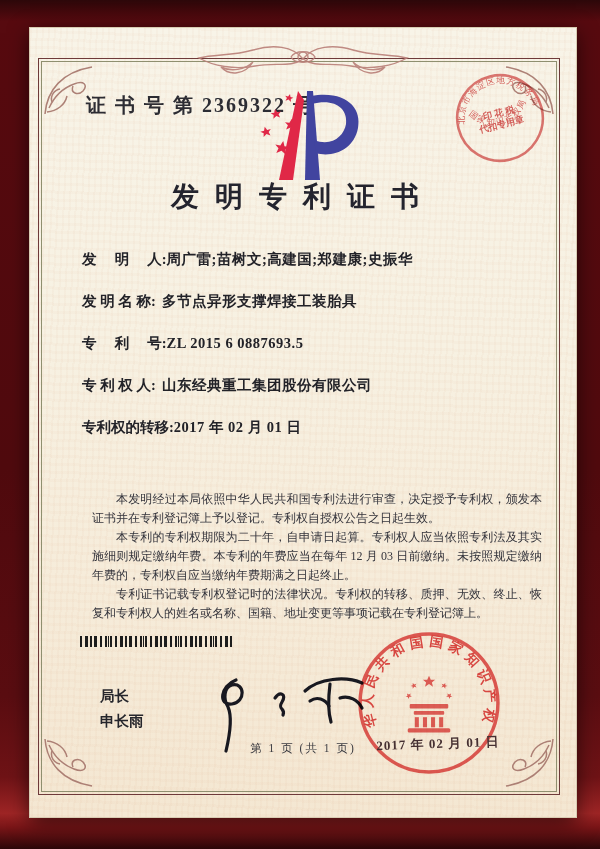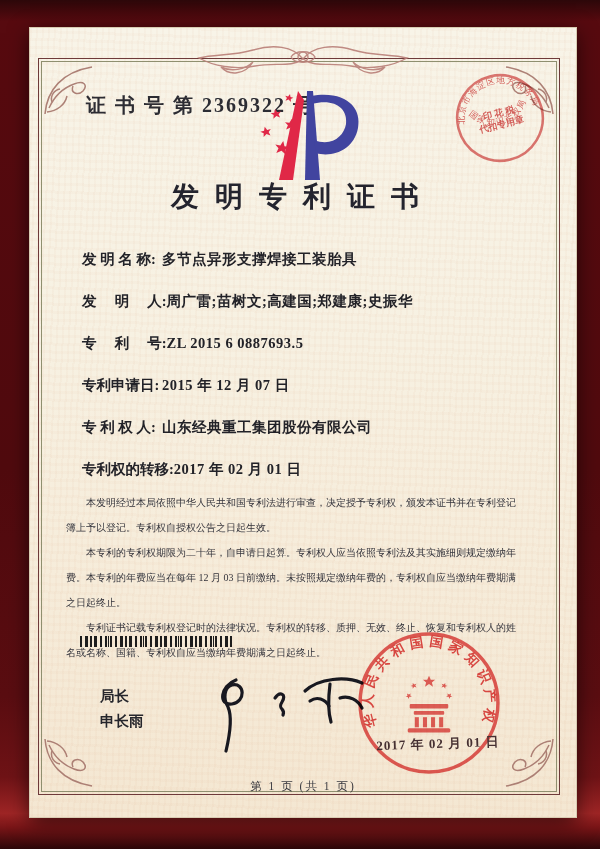--- a/index.html
+++ b/index.html
@@ -36,36 +36,36 @@
   .cert-no { position:absolute; left:56px; top:64px; font-size:20px; letter-spacing:2px; color:#2c2c33; font-weight:600; }
   .logo { position:absolute; left:222px; top:60px; }
   .tax-seal { position:absolute; left:424px; top:44px; transform:rotate(-14deg); mix-blend-mode:multiply; opacity:.95; }
   .title { position:absolute; left:0; right:0; top:150px; text-align:center; font-size:28px; font-weight:700; color:#24242e; letter-spacing:16px; }
 
   .fields { position:absolute; left:52px; top:222px; right:40px; }
   .f-row { display:flex; align-items:baseline; margin-bottom:23px; line-height:19px; }
   .f-label { flex:0 0 80px; font-size:14.5px; font-weight:700; color:#222228; white-space:nowrap; }
   .f-value { font-size:14.5px; font-weight:700; color:#222228; letter-spacing:.5px; }
 
-  .body-text { position:absolute; left:36px; top:462px; width:450px; font-size:10px; line-height:25px; color:#34343c; text-align:justify; font-weight:500; }
+  .body-text { position:absolute; left:62px; top:462px; width:450px; font-size:12px; line-height:19px; color:#34343c; text-align:justify; font-weight:500; }
   .body-text p { text-indent:2em; }
 
   .barcode { position:absolute; left:50px; top:608px; width:152px; height:11px;
     background:
       repeating-linear-gradient(90deg,#1d1d1d 0 2px,transparent 2px 5px),
       repeating-linear-gradient(90deg,#1d1d1d 0 1px,transparent 1px 7px);
   }
 
   .signer { position:absolute; left:70px; top:656px; font-size:14.5px; font-weight:700; color:#26262c; line-height:25px; }
   .signature { position:absolute; left:148px; top:626px; }
 
   .main-seal { position:absolute; left:325px; top:601px; mix-blend-mode:multiply; opacity:.96; }
   .seal-date { position:absolute; left:338px; top:707px; width:140px; text-align:center; font-size:13px; font-weight:700; color:#463032; letter-spacing:1px; transform:rotate(-2deg); }
 
-  .footer { position:absolute; left:0; right:0; top:751px; text-align:center; font-size:11.5px; color:#3a3a40; letter-spacing:2px; }
+  .footer { position:absolute; left:0; right:0; top:713px; text-align:center; font-size:11.5px; color:#3a3a40; letter-spacing:2px; }
 
   svg text { font-family:"Liberation Serif","DejaVu Serif",serif; }
 </style>
 </head>
 <body>
 
 <div class="paper">
 
   <div class="border-box"></div>
 
@@ -144,49 +144,45 @@
     <text x="43" y="52" text-anchor="middle" font-size="8.5" fill="#d85a5a" font-weight="bold">代扣专用章</text>
     <text font-size="8" fill="#d85a5a" letter-spacing="1.5">
       <textPath href="#tsBot" startOffset="50%" text-anchor="middle">国家知识产权局</textPath>
     </text>
   </svg>
 
   <div class="title">发明专利证书</div>
 
   <div class="fields">
     <div class="f-row">
+      <span class="f-label">发　 明　 人:</span>
+      <span class="f-value">周广雷;苗树文;高建国;郑建康;史振华</span>
+    </div>
+    <div class="f-row">
       <span class="f-label">发 明 名 称:</span>
       <span class="f-value">多节点异形支撑焊接工装胎具</span>
     </div>
     <div class="f-row">
-      <span class="f-label">发　 明　 人:</span>
-      <span class="f-value">周广雷;苗树文;高建国;郑建康;史振华</span>
-    </div>
-    <div class="f-row">
       <span class="f-label">专　 利　 号:</span>
       <span class="f-value">ZL 2015 6 0887693.5</span>
-    </div>
-    <div class="f-row">
-      <span class="f-label">专利申请日:</span>
-      <span class="f-value">2015 年 12 月 07 日</span>
     </div>
     <div class="f-row">
       <span class="f-label">专 利 权 人:</span>
       <span class="f-value">山东经典重工集团股份有限公司</span>
     </div>
     <div class="f-row">
       <span class="f-label">专利权的转移:</span>
       <span class="f-value">2017 年 02 月 01 日</span>
     </div>
   </div>
 
   <div class="body-text">
     <p>本发明经过本局依照中华人民共和国专利法进行审查，决定授予专利权，颁发本证书并在专利登记簿上予以登记。专利权自授权公告之日起生效。</p>
     <p>本专利的专利权期限为二十年，自申请日起算。专利权人应当依照专利法及其实施细则规定缴纳年费。本专利的年费应当在每年 12 月 03 日前缴纳。未按照规定缴纳年费的，专利权自应当缴纳年费期满之日起终止。</p>
-    <p>专利证书记载专利权登记时的法律状况。专利权的转移、质押、无效、终止、恢复和专利权人的姓名或名称、国籍、专利权自应当缴纳年费期满之日起终止。</p>
+    <p>专利证书记载专利权登记时的法律状况。专利权的转移、质押、无效、终止、恢复和专利权人的姓名或名称、国籍、地址变更等事项记载在专利登记簿上。</p>
   </div>
 
   <div class="barcode"></div>
 
   <div class="signer">
     <div>局长</div>
     <div>申长雨</div>
   </div>
 
   <svg class="signature" width="205" height="105" viewBox="0 0 205 105">

